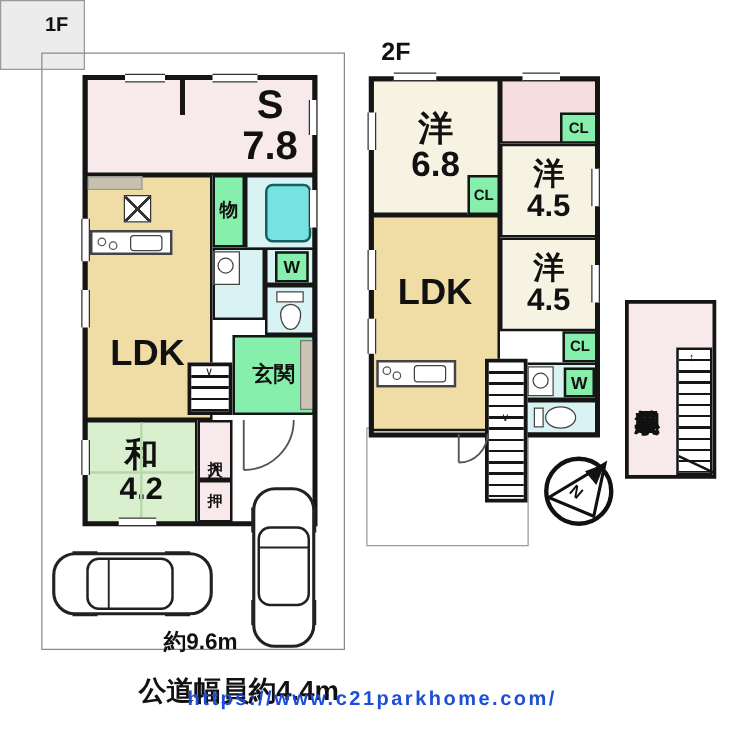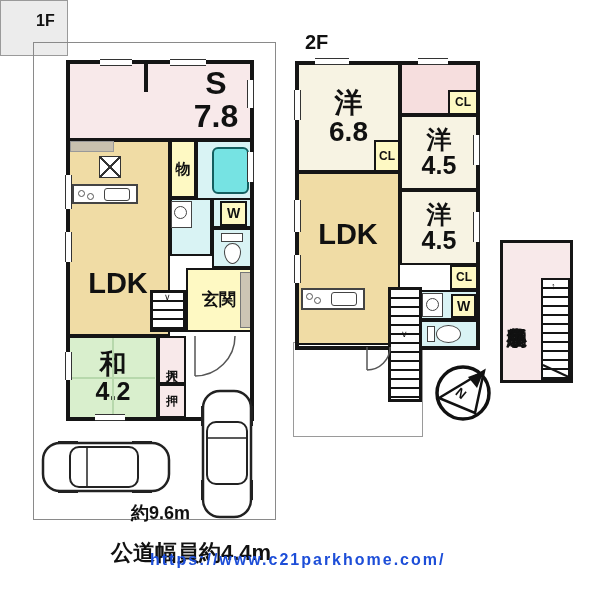--- a/index.html
+++ b/index.html
@@ -9,21 +9,21 @@
   .room{position:absolute;box-sizing:border-box;border:2.5px solid #151515;
         display:flex;flex-direction:column;align-items:center;justify-content:center;
         line-height:1.02;font-weight:700;text-align:center;}
   .outline{position:absolute;box-sizing:border-box;border:4px solid #151515;background:transparent;pointer-events:none;}
   .pink{background:#f8e9ea;}
   .pink2{background:#f6dede;}
   .tan{background:#f0dca5;}
   .cream{background:#f7f3e3;}
   .green{background:#d9efcd;}
   .cyan{background:#d9f3f4;}
-  .white{background:#fef9c3;}
+  .white{background:#86efac;}
   .porch{background:#ececec;border:1.5px solid #9a9a9a;}
   .rlabel{position:absolute;box-sizing:border-box;display:flex;flex-direction:column;
           align-items:center;justify-content:center;font-weight:700;line-height:1.03;text-align:center;}
   .pbound{position:absolute;box-sizing:border-box;border:1.5px solid #8a8a8a;}
   .balc{position:absolute;box-sizing:border-box;border:1.5px solid #9a9a9a;background:#fff;}
   .treads{background-image:repeating-linear-gradient(to bottom,transparent 0 7px,#151515 7px 9px);}
   .stair{position:absolute;box-sizing:border-box;background-color:#fff;border:3px solid #151515;}
   .winh{position:absolute;box-sizing:border-box;background:#fff;border-top:1.5px solid #333;border-bottom:1.5px solid #333;}
   .winv{position:absolute;box-sizing:border-box;background:#fff;border-left:1.5px solid #333;border-right:1.5px solid #333;}
   .wall{position:absolute;background:#151515;}

